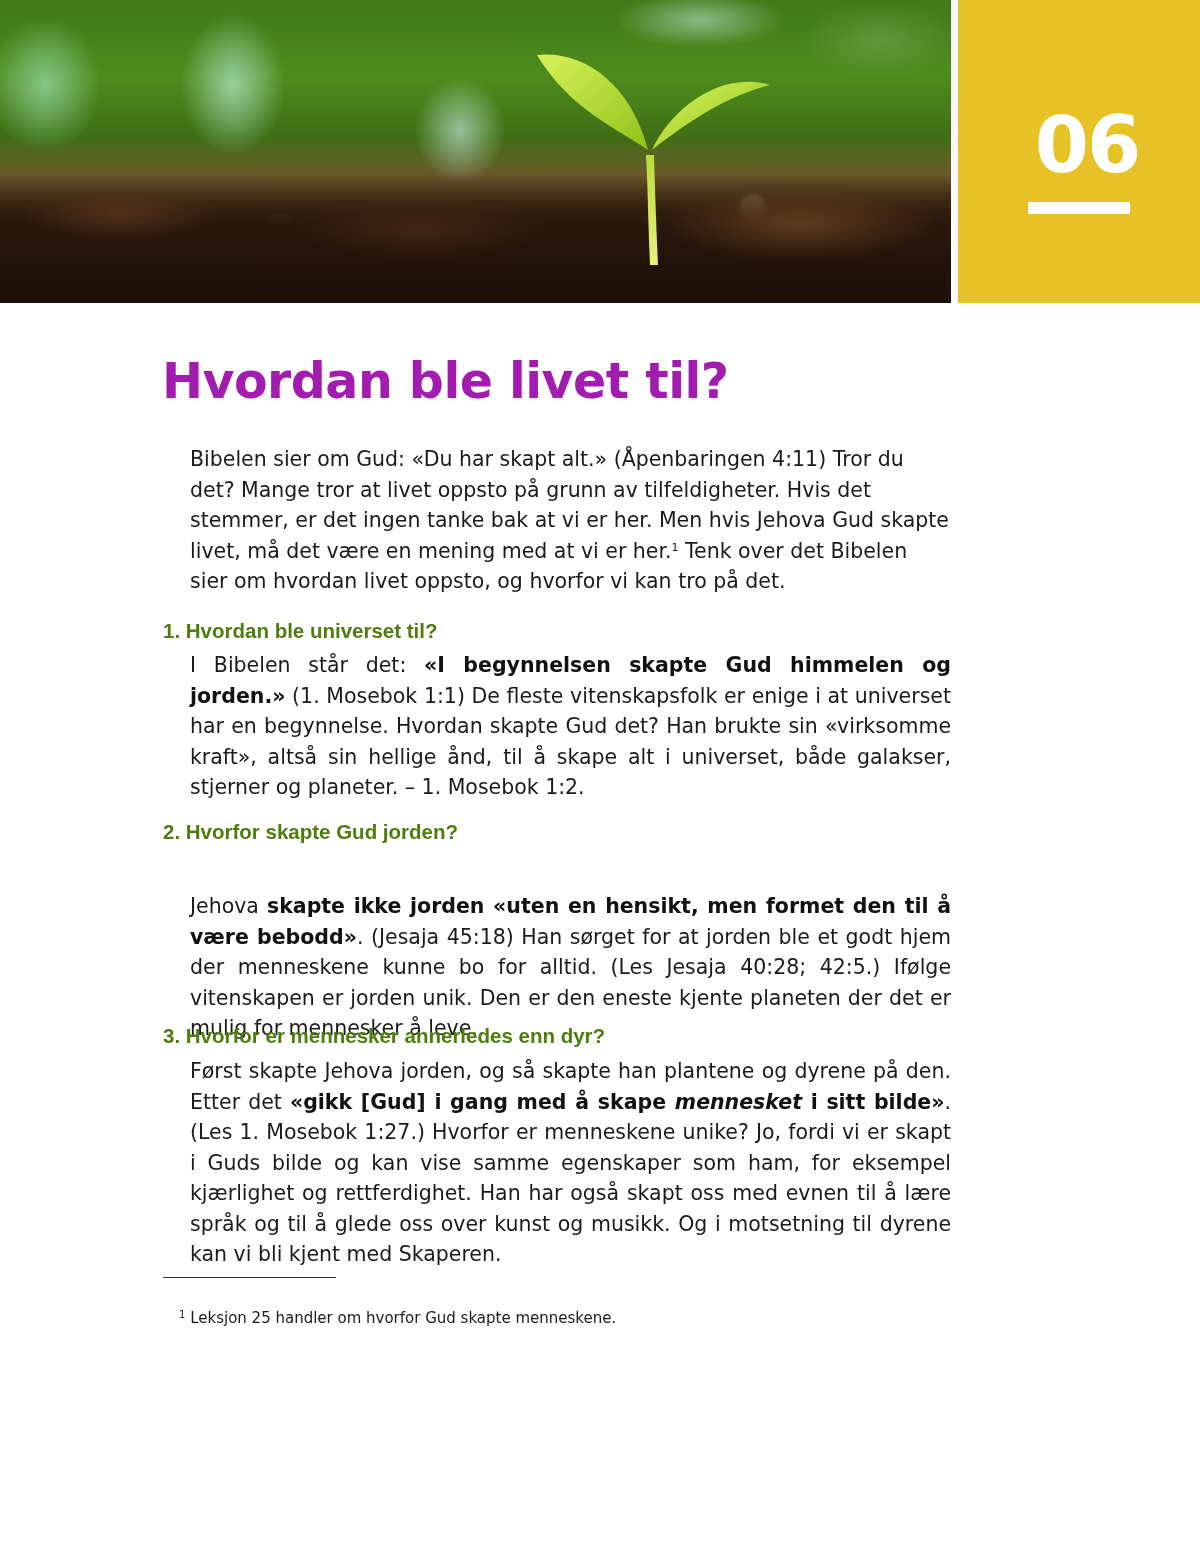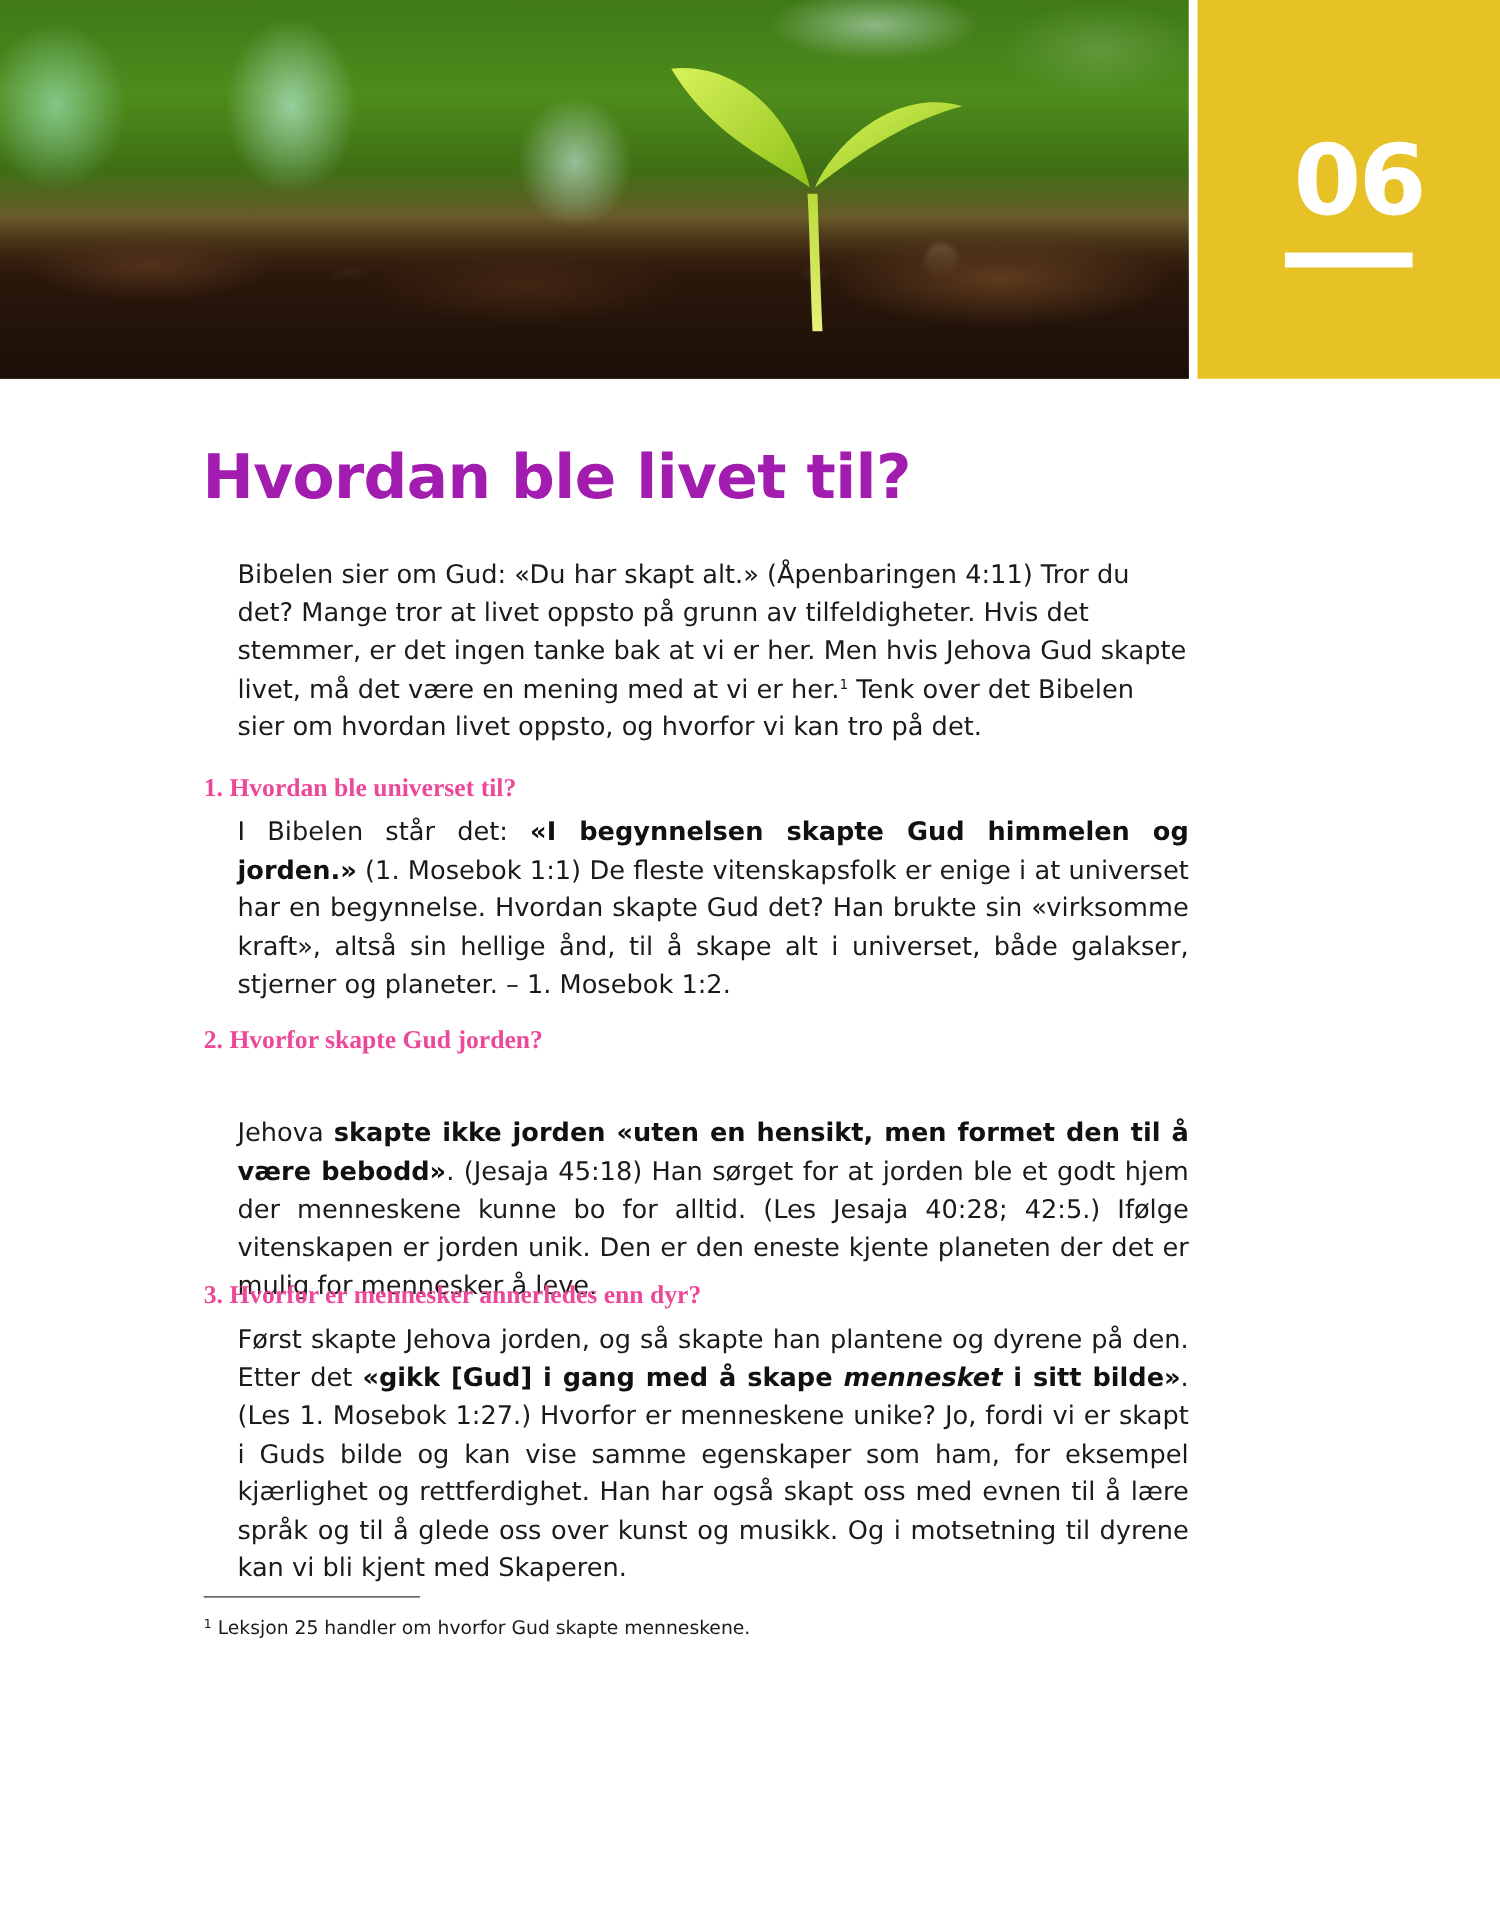--- a/index.html
+++ b/index.html
@@ -25,27 +25,27 @@
     .sprout { position: absolute; left: 530px; top: 50px; width: 240px; height: 220px; }
 
     .chapter-box { position: absolute; left: 958px; top: 0; width: 258px; height: 303px; background: #e6c226; }
     .chapter-num { position: absolute; left: 0; width: 100%; top: 100px; text-align: center; color: #ffffff; font-family: "DejaVu Sans", sans-serif; font-weight: bold; font-size: 78px; line-height: 90px; letter-spacing: -2px; }
     .chapter-rule { position: absolute; left: 1028px; top: 202px; width: 102px; height: 12px; background: #ffffff; }
 
     .title { position: absolute; left: 162px; top: 350px; margin: 0; font-family: "DejaVu Sans", sans-serif; font-weight: bold; font-size: 49px; line-height: 64px; color: #a21caf; letter-spacing: -0.5px; }
 
     .body { position: absolute; left: 190px; width: 761px; font-family: "DejaVu Sans", sans-serif; font-size: 20.5px; line-height: 30.5px; color: #1a1a1a; text-align: justify; margin: 0; }
     .intro { top: 444px; text-align: left; }
-    .q-heading { position: absolute; left: 163px; margin: 0; font-family: Liberation Serif, serif; font-weight: bold; font-size: 20.5px; line-height: 28px; color: #ec4899; }
+    .q-heading { position: absolute; left: 163px; margin: 0; font-family: Liberation Sans, sans-serif; font-weight: bold; font-size: 20.5px; line-height: 28px; color: #4d7c0f; }
     .body b { font-weight: bold; color: #111; }
     .body i { }
     sup { font-size: 11px; line-height: 0; vertical-align: 7px; }
 
     .footnote-rule { position: absolute; left: 163px; top: 1277px; width: 173px; height: 1px; background: #333; }
-    .footnote { position: absolute; left: 163px; top: 1292px; font-family: "DejaVu Sans", sans-serif; font-size: 15px; line-height: 20px; color: #1a1a1a; margin: 0; }
+    .footnote { position: absolute; left: 163px; top: 1292px; font-family: "DejaVu Sans", sans-serif; font-size: 15px; line-height: 20px; color: #1a1a1a; margin: 16px; }
     .footnote sup { font-size: 10px; vertical-align: 5px; }
   </style>
 </head>
 <body>
 
 <div class="hero">
   <div class="bokeh" style="left:260px;top:215px;width:40px;height:40px;"></div>
   <div class="bokeh" style="left:600px;top:240px;width:28px;height:28px;background:rgba(240,235,220,0.5)"></div>
   <div class="bokeh" style="left:640px;top:215px;width:24px;height:24px;background:rgba(240,235,220,0.45)"></div>
   <div class="bokeh" style="left:730px;top:250px;width:30px;height:30px;background:rgba(240,235,220,0.45)"></div>

